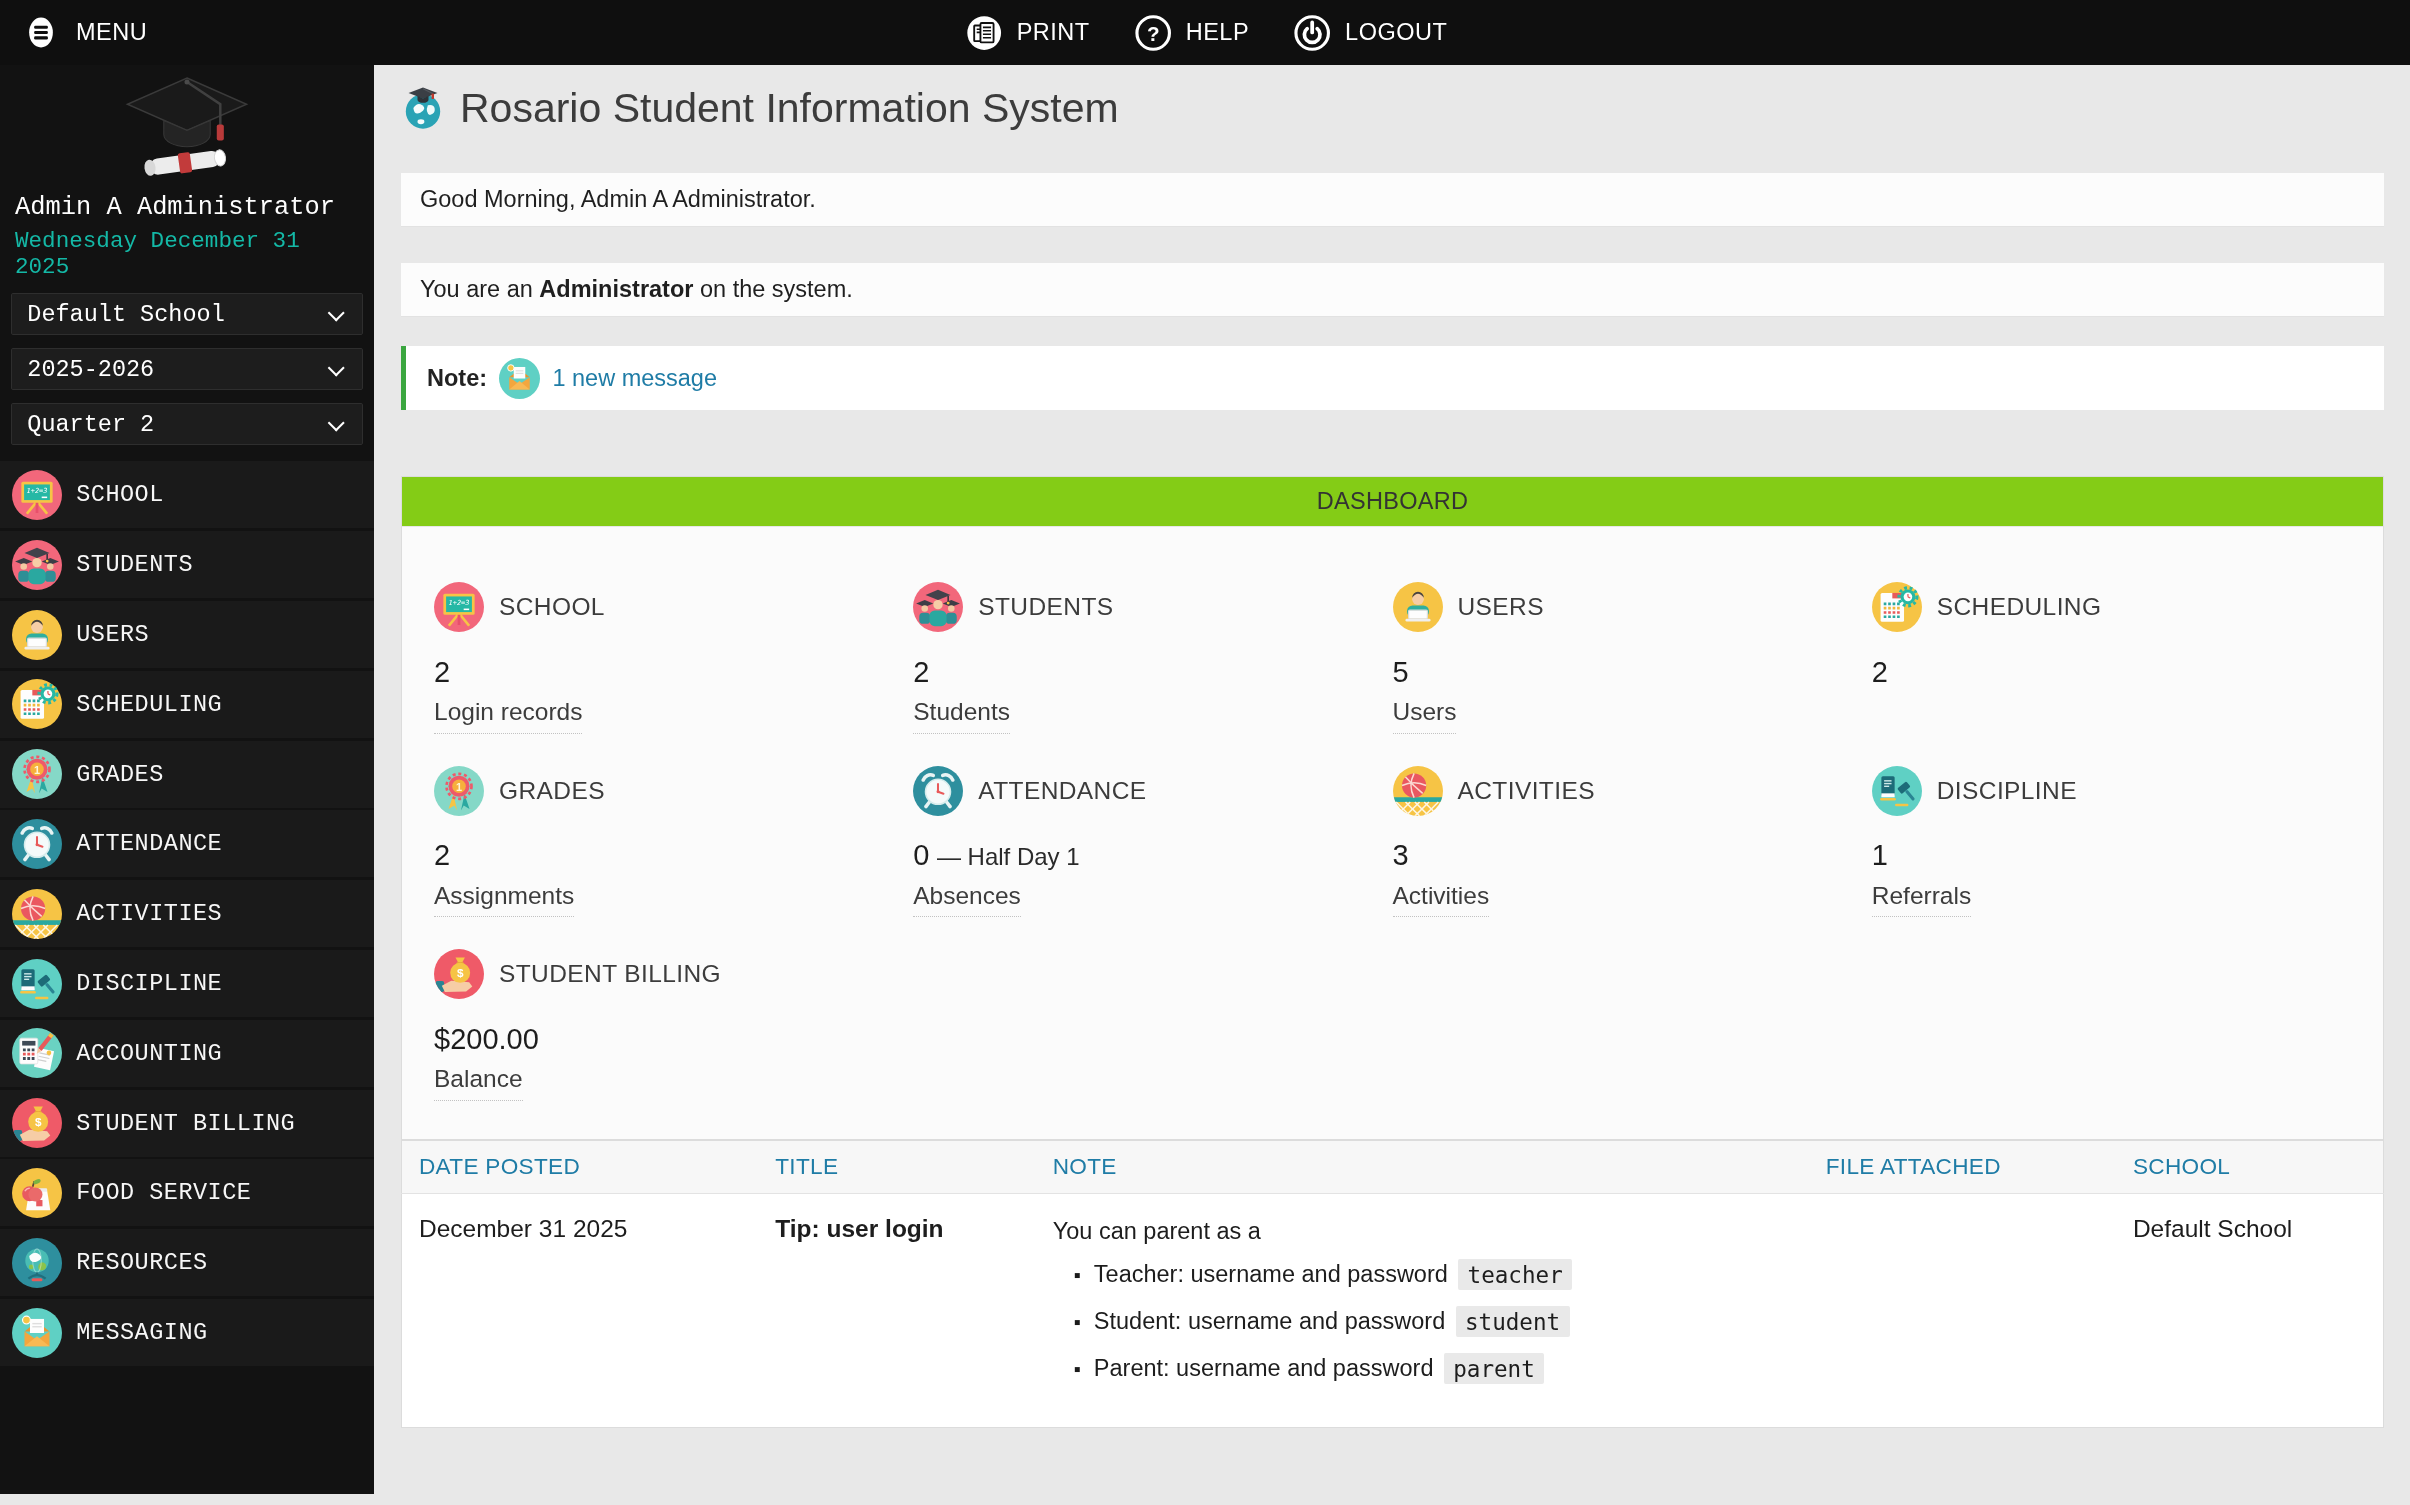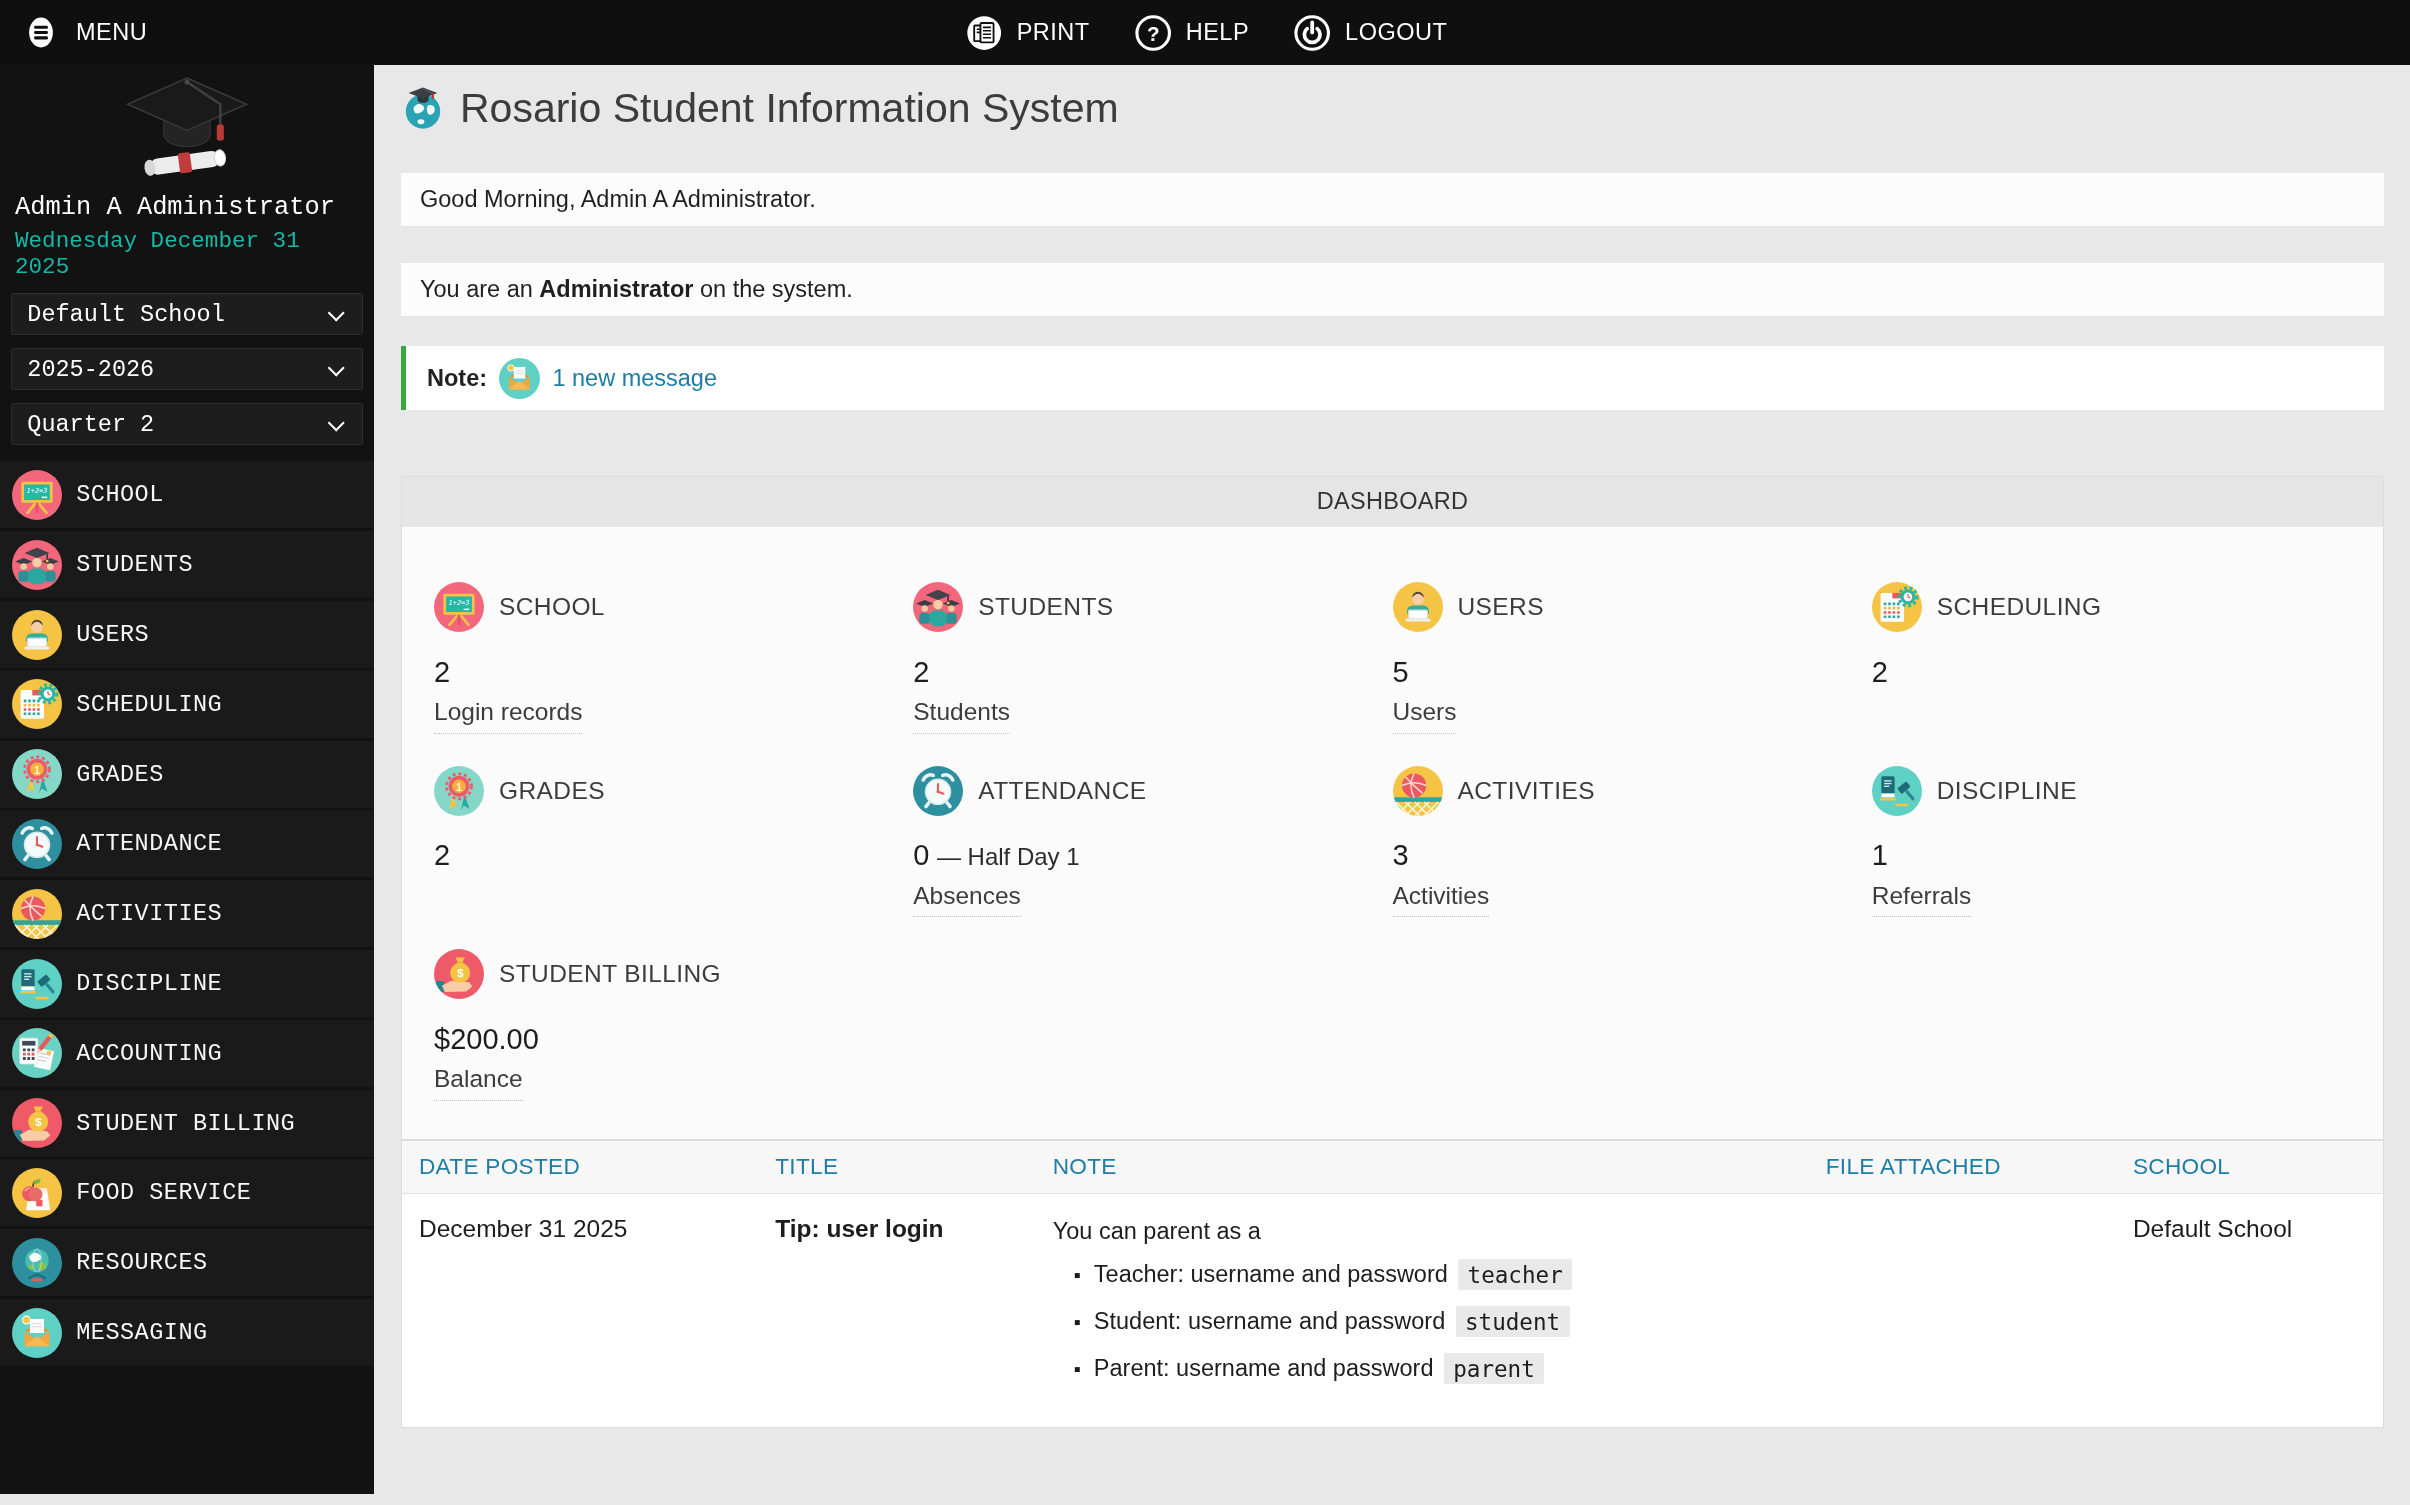--- a/index.html
+++ b/index.html
@@ -41,21 +41,21 @@
   .greeting{margin-top:26px;}
   .greet-row{height:53px;line-height:53px;background:#fcfcfc;border-bottom:0.9px solid #e2e2e2;
              padding:0 19px;font-size:23.5px;color:#1f1f1f;margin-top:36px;}
   .note-banner{margin-top:29px;height:64px;background:#ffffff;border-left:5.6px solid var(--note-border,#3aa63f);
                display:flex;align-items:center;gap:12.2px;padding:0 21px;font-size:23.5px;}
   .note-ic{width:41px;height:41px;}
   .note-link{color:var(--accent-link,#1f7ca6);text-decoration:none;cursor:pointer;}
 
   .dashboard{margin-top:66px;background:#fbfbfb;border:0.9px solid #dcdcdc;}
   .dash-header{height:49px;line-height:49px;text-align:center;font-size:23.5px;color:#333;
-               background:#e5e5e5;border-bottom:0.9px solid #e7e7e7;letter-spacing:0.3px;}
+               background:#84cc16;border-bottom:0.9px solid #e7e7e7;letter-spacing:0.3px;}
   .cards{display:grid;grid-template-columns:repeat(4,1fr);row-gap:32px;padding:55px 32px 38px;}
   .card-head{display:flex;align-items:center;gap:15px;}
   .card-ic{width:50px;height:50px;flex:0 0 50px;}
   .card-title{font-size:24.5px;color:#3c3c3c;letter-spacing:0.4px;}
   .card-num{margin-top:22.6px;font-size:29px;color:#1d1d1d;line-height:34px;}
   .num-suffix{font-size:24px;margin-left:7.5px;color:#2a2a2a;}
   .card-link{display:inline-block;margin-top:7.5px;font-size:24.5px;color:#3c3c3c;text-decoration:none;
              padding-bottom:6.6px;border-bottom:1.9px dotted #c2c2c2;cursor:pointer;}
 
   .notes-count{margin:41px 0 14px;font-size:23.5px;color:#2d2d2d;}
@@ -581,20 +581,21 @@
           <div class="card">
             <div class="card-head">
               <span class="card-ic">
                 <svg class="icsvg" viewBox="0 0 64 64">
                   <use href="#grades-icon"></use>
                 </svg>
               </span>
               <span class="card-title">GRADES</span>
             </div>
             <div class="card-num"><span>2</span><span class="num-suffix"></span></div>
+            <div><a class="card-link">Assignments</a></div>
           </div>
 
           <div class="card">
             <div class="card-head">
               <span class="card-ic">
                 <svg class="icsvg" viewBox="0 0 64 64">
                   <use href="#attendance-icon"></use>
                 </svg>
               </span>
               <span class="card-title">ATTENDANCE</span>

